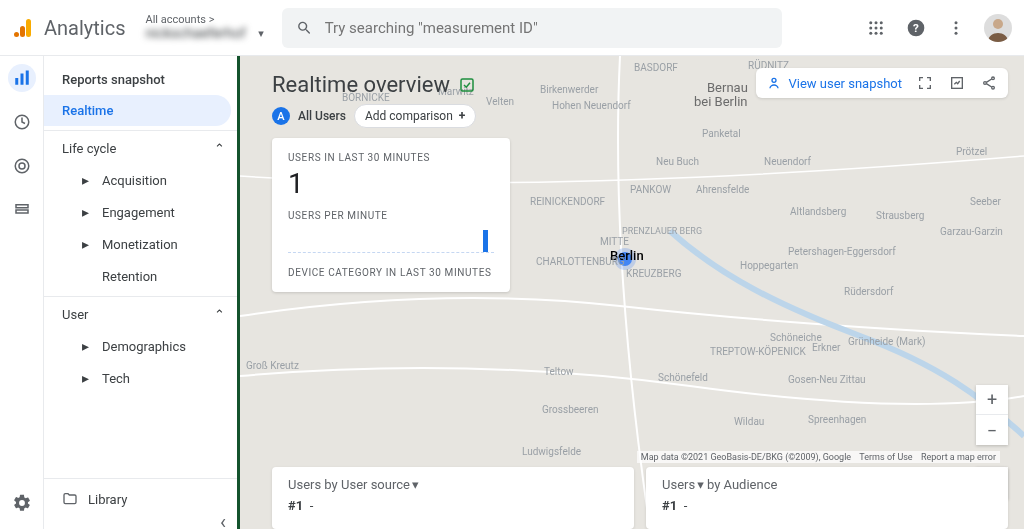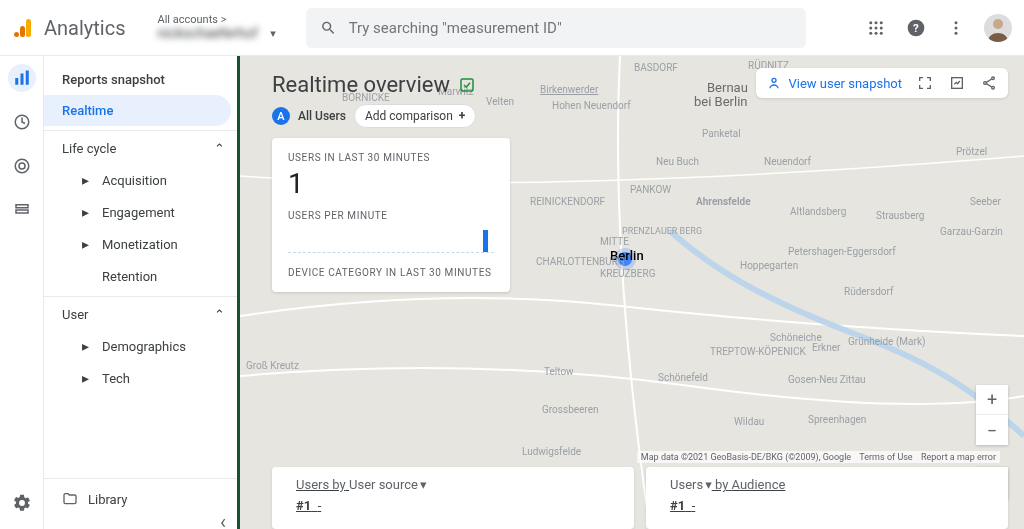--- a/index.html
+++ b/index.html
@@ -1,19 +1,19 @@
 <!DOCTYPE html>
 <html><head>
 <meta charset="utf-8">
 <style>
 * { box-sizing: border-box; margin: 0; padding: 0; font-family: 'Google Sans', Roboto, Arial, sans-serif; }
 body { width: 1024px; height: 529px; overflow: hidden; background: #fff; color: #3c4043; font-size: 13px; }
 
 
-.hdr { height: 56px; display: flex; align-items: center; padding: 0 12px; border-bottom: 1px solid #e8eaed; gap: 12px; }
+.hdr { height: 56px; display: flex; align-items: center; padding: 0 12px; border-bottom: 1px solid #e8eaed; }
 .logo { display: flex; align-items: center; gap: 8px; font-size: 20px; color: #5f6368; }
 .logo-icon { width: 24px; height: 24px; }
 .acct { margin-left: 20px; text-align: left; line-height: 1.1; padding-right: 20px; position: relative; }
 .acct .top { font-size: 11px; color: #5f6368; }
 .acct .bot { font-size: 14px; color: #3c4043; filter: blur(3px); }
 .acct:after { content: "▾"; position: absolute; right: 2px; top: 14px; color: #5f6368; font-size: 11px; }
 .search { flex: 0 0 500px; margin-left: 16px; display: flex; align-items: center; background: #f1f3f4; border-radius: 6px; height: 40px; padding: 0 14px; color: #5f6368; gap: 12px; }
 .search input { border: none; background: transparent; outline: none; font-size: 15px; color: #5f6368; width: 100%; }
 .hdr-actions { margin-left: auto; display: flex; align-items: center; gap: 16px; color: #5f6368; }
 .hdr-actions .iconbtn { width: 24px; height: 24px; display: flex; align-items: center; justify-content: center; cursor: pointer; }
@@ -63,21 +63,21 @@
 .pct { font-size: 18px; color: #202124; margin-top: 2px; }
 
 .zoom { position: absolute; right: 16px; bottom: 84px; width: 32px; background: #fff; box-shadow: 0 1px 3px rgba(0,0,0,.2); }
 .zoom div { height: 30px; display: flex; align-items: center; justify-content: center; font-size: 18px; color: #5f6368; border-bottom: 1px solid #e8eaed; cursor: pointer; }
 .zoom div:last-child { border-bottom: none; }
 
 .attrib { position: absolute; right: 24px; bottom: 66px; font-size: 9px; color: #5f6368; background: rgba(255,255,255,.7); padding: 1px 4px; }
 .attrib a { color: #5f6368; text-decoration: none; margin-left: 6px; }
 
 .cards-row { position: absolute; left: 32px; right: 16px; bottom: 0; height: 62px; display: flex; gap: 12px; }
-.cards-row .c { flex: 1; background: #fff; border-radius: 4px; box-shadow: 0 1px 3px rgba(0,0,0,.12); padding: 10px 24px; text-decoration: underline; }
+.cards-row .c { flex: 1; background: #fff; border-radius: 4px; box-shadow: 0 1px 3px rgba(0,0,0,.12); padding: 10px 16px; }
 .cards-row .lbl2 { font-size: 13px; color: #5f6368; }
 .cards-row .lbl2 .dd { display: inline-flex; align-items: center; gap: 2px; }
 .cards-row .val { font-size: 13px; margin-top: 6px; color: #3c4043; }
 
 .feedback { position: absolute; right: 16px; bottom: 30px; width: 32px; height: 32px; background: #fff; box-shadow: 0 1px 3px rgba(0,0,0,.2); display: flex; align-items: center; justify-content: center; color: #5f6368; cursor: pointer; }
 
 .maplabel { position: absolute; font-size: 10px; color: #9aa0a6; white-space: nowrap; }
 .maplabel.big { font-size: 13px; color: #6b6b6b; }
 .berlin-dot { position: absolute; width: 14px; height: 14px; border-radius: 50%; background: #4285f4; box-shadow: 0 0 0 4px rgba(66,133,244,.25); }
 </style>
@@ -232,40 +232,40 @@
       <path d="M0 120 Q300 140 784 100" stroke="#fff" stroke-width="1.5" fill="none"></path>
       <path d="M430 175 C480 220 540 250 620 280 S740 340 784 380" stroke="#bcd5ea" stroke-width="6" fill="none"></path>
     </svg>
     
     <div class="berlin-dot" style="left:378px;top:196px;"></div>
     <div class="maplabel big" style="left:370px;top:192px;font-weight:500;color:#000000;">Berlin</div>
     <div class="maplabel big" style="left:467px;top:24px;">Bernau</div>
     <div class="maplabel big" style="left:454px;top:38px;">bei Berlin</div>
     <div class="maplabel" style="left:198px;top:30px;">Marwitz</div>
     <div class="maplabel" style="left:246px;top:40px;">Velten</div>
-    <div class="maplabel" style="left:300px;top:28px;text-decoration:underline;">Birkenwerder</div>
+    <div class="maplabel" style="left:300px;top:28px;">Birkenwerder</div>
     <div class="maplabel" style="left:312px;top:44px;">Hohen Neuendorf</div>
     <div class="maplabel" style="left:394px;top:6px;">BASDORF</div>
     <div class="maplabel" style="left:508px;top:4px;">RÜDNITZ</div>
     <div class="maplabel" style="left:102px;top:36px;">BÖRNICKE</div>
     <div class="maplabel" style="left:462px;top:72px;">Panketal</div>
     <div class="maplabel" style="left:416px;top:100px;">Neu Buch</div>
     <div class="maplabel" style="left:524px;top:100px;">Neuendorf</div>
     <div class="maplabel" style="left:716px;top:90px;">Prötzel</div>
     <div class="maplabel" style="left:390px;top:128px;">PANKOW</div>
     <div class="maplabel" style="left:290px;top:140px;">REINICKENDORF</div>
-    <div class="maplabel" style="left:456px;top:140px;font-weight:bold;">Ahrensfelde</div>
+    <div class="maplabel" style="left:456px;top:128px;">Ahrensfelde</div>
     <div class="maplabel" style="left:550px;top:150px;">Altlandsberg</div>
     <div class="maplabel" style="left:636px;top:154px;">Strausberg</div>
     <div class="maplabel" style="left:730px;top:140px;">Seeber</div>
     <div class="maplabel" style="left:700px;top:170px;">Garzau-Garzin</div>
     <div class="maplabel" style="left:360px;top:180px;">MITTE</div>
     <div class="maplabel" style="left:382px;top:170px;font-size:9px;">PRENZLAUER BERG</div>
     <div class="maplabel" style="left:296px;top:200px;">CHARLOTTENBURG</div>
-    <div class="maplabel" style="left:360px;top:212px;">KREUZBERG</div>
+    <div class="maplabel" style="left:386px;top:212px;">KREUZBERG</div>
     <div class="maplabel" style="left:548px;top:190px;">Petershagen-Eggersdorf</div>
     <div class="maplabel" style="left:500px;top:204px;">Hoppegarten</div>
     <div class="maplabel" style="left:530px;top:240px;margin-top:36px;">Schöneiche</div>
     <div class="maplabel" style="left:604px;top:230px;">Rüdersdorf</div>
     <div class="maplabel" style="left:6px;top:304px;">Groß Kreutz</div>
     <div class="maplabel" style="left:304px;top:310px;">Teltow</div>
     <div class="maplabel" style="left:418px;top:316px;">Schönefeld</div>
     <div class="maplabel" style="left:470px;top:290px;">TREPTOW-KÖPENICK</div>
     <div class="maplabel" style="left:572px;top:286px;">Erkner</div>
     <div class="maplabel" style="left:608px;top:280px;">Grünheide (Mark)</div>

